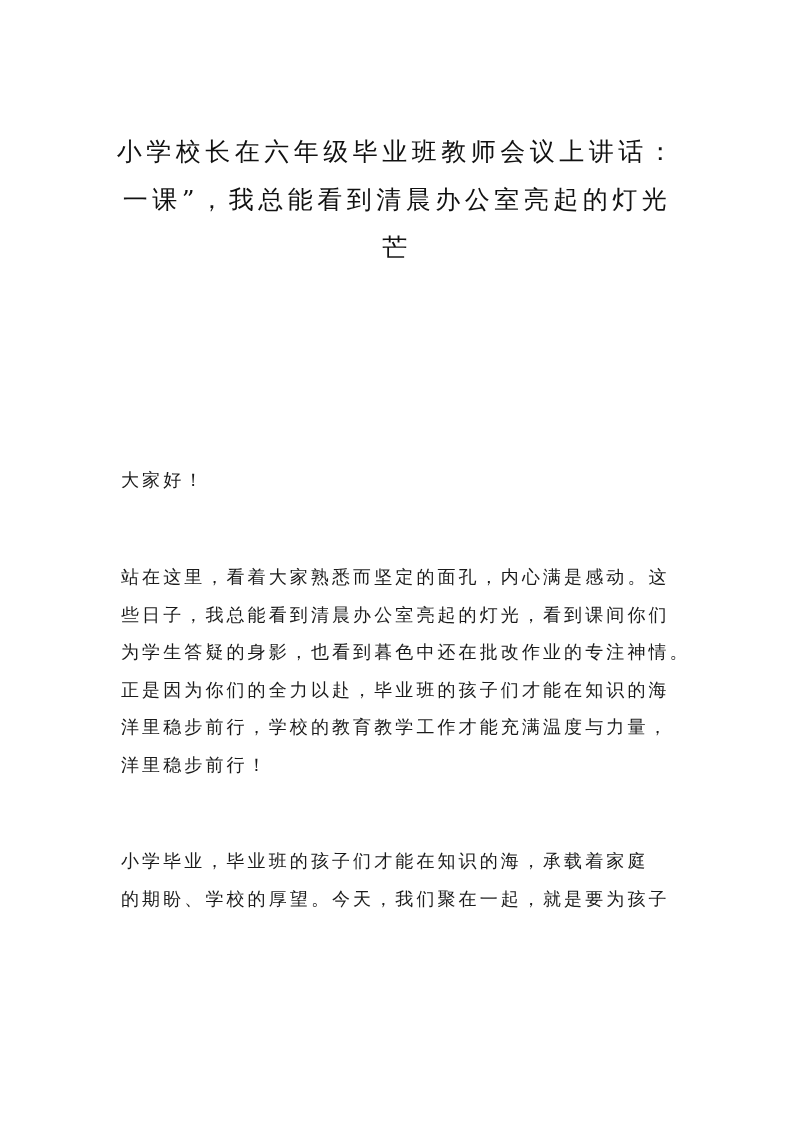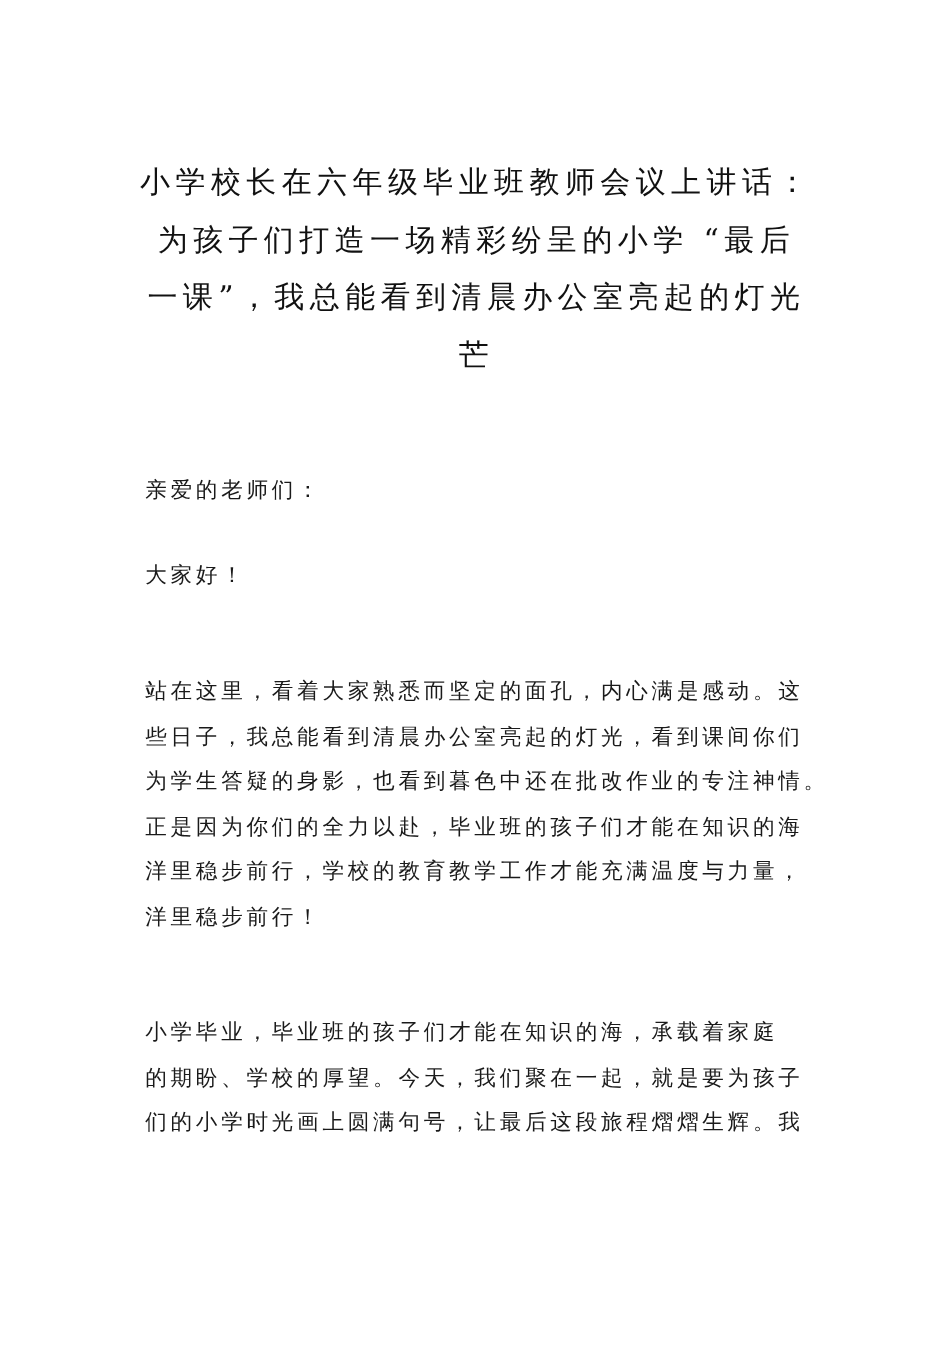--- a/index.html
+++ b/index.html
@@ -58,41 +58,36 @@
   .para1 { top: 558px; }
   .para2 { top: 842px; }
 </style>
 </head>
 <body>
 
 <div class="page">
 
   <h1 class="title">
     <span class="tline">小学校长在六年级毕业班教师会议上讲话：</span>
-    <span class="tline">为孩子们打造一场精彩纷呈的小学 “最后</span>
     <span class="tline">一课”，我总能看到清晨办公室亮起的灯光</span>
     <span class="tline">芒</span>
   </h1>
 
-  <div class="body-text greeting1">
-    <span class="bline">亲爱的老师们：</span>
-  </div>
 
   <div class="body-text greeting2">
     <span class="bline">大家好！</span>
   </div>
 
   <div class="body-text para1">
     <span class="bline">站在这里，看着大家熟悉而坚定的面孔，内心满是感动。这</span>
     <span class="bline">些日子，我总能看到清晨办公室亮起的灯光，看到课间你们</span>
     <span class="bline">为学生答疑的身影，也看到暮色中还在批改作业的专注神情。</span>
     <span class="bline">正是因为你们的全力以赴，毕业班的孩子们才能在知识的海</span>
     <span class="bline">洋里稳步前行，学校的教育教学工作才能充满温度与力量，</span>
     <span class="bline">洋里稳步前行！</span>
   </div>
 
   <div class="body-text para2">
     <span class="bline">小学毕业，毕业班的孩子们才能在知识的海，承载着家庭</span>
     <span class="bline">的期盼、学校的厚望。今天，我们聚在一起，就是要为孩子</span>
-    <span class="bline">们的小学时光画上圆满句号，让最后这段旅程熠熠生辉。我</span>
   </div>
 
 </div>
 
 </body></html>

